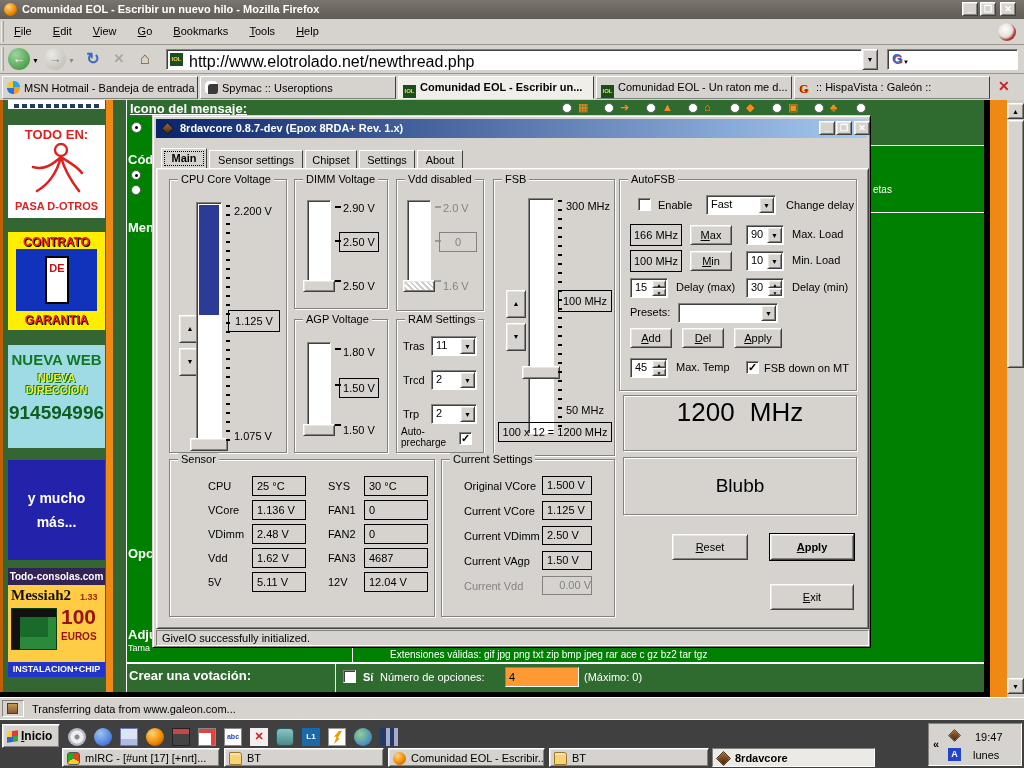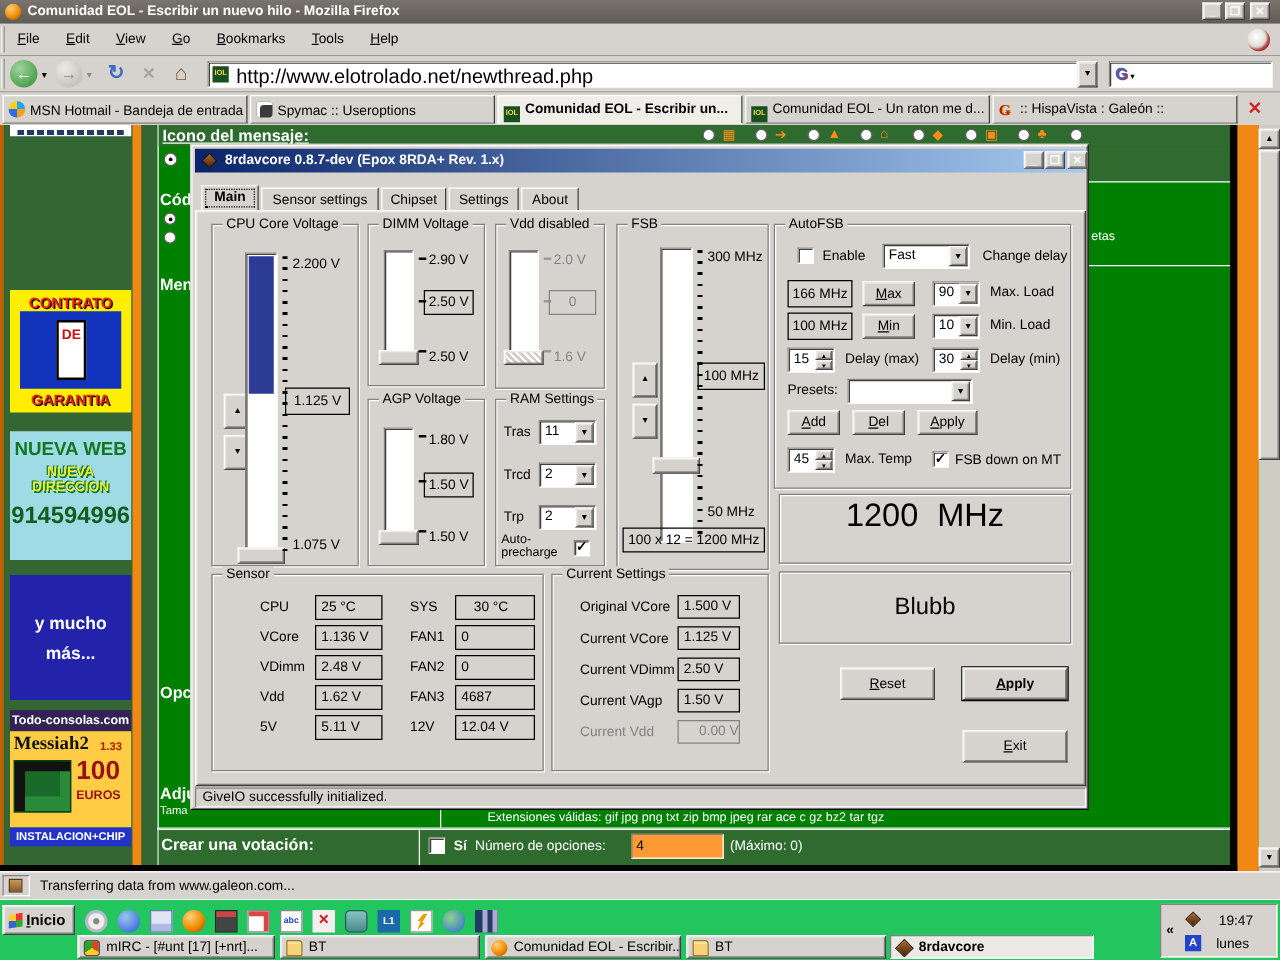--- a/index.html
+++ b/index.html
@@ -173,20 +173,28 @@
 <div class="abs page">
 
   <div class="sidebar">
     <div class="abs" style="left:0;top:0;width:3px;height:592px;background:#c06000;"></div>
     <div class="abs" style="left:106px;top:0;width:7px;height:592px;background:#ef8913;"></div>
 
     <div class="ad" style="top:0;height:9px;background:#fff;">
       <div style="height:4px;margin:4px 6px 0 6px;background:repeating-linear-gradient(90deg,#223a66 0 5px,#fff 5px 8px);"></div>
     </div>
 
+    <div class="ad" style="top:25px;height:93px;background:#fff;color:#dd2222;font-weight:bold;">
+      <div style="font-size:13px;padding-top:2px;">TODO EN:</div>
+      <svg width="60" height="56" viewBox="0 0 60 56">
+        <circle cx="34" cy="8" r="6" fill="none" stroke="#dd2222" stroke-width="2.4"></circle>
+        <path d="M34 15 C24 24, 16 28, 6 25 M34 15 C43 21, 50 24, 55 31 M34 15 C30 30, 22 42, 10 49 M34 15 C38 30, 45 40, 52 49" fill="none" stroke="#dd2222" stroke-width="2.6" stroke-linecap="round"></path>
+      </svg>
+      <div style="font-size:11px;">PASA D-OTROS</div>
+    </div>
 
     <div class="ad" style="top:132px;height:98px;background:#ffee00;">
       <div class="abs" style="left:8px;top:17px;width:81px;height:62px;background:#1133bb;"></div>
       <div class="abs" style="left:37px;top:24px;width:24px;height:48px;background:#fff;border:2px solid #000000;color:#cc1111;font-weight:bold;">
         <div style="margin-top:4px;">DE</div>
       </div>
       <div class="abs nw" style="left:0;width:97px;top:3px;font-size:12px;font-weight:bold;color:#ee2222;text-shadow:1px 1px 0 #000;">CONTRATO</div>
       <div class="abs nw" style="left:0;width:97px;top:81px;font-size:12px;font-weight:bold;color:#ee2222;text-shadow:1px 1px 0 #000;">GARANTIA</div>
     </div>
 
@@ -457,21 +465,21 @@
 
   <div class="btn out" style="left:519px;top:418px;width:76px;height:26px;padding-top:6px;">Reset</div>
   <div class="btn out defbtn" style="left:617px;top:418px;width:84px;height:26px;padding-top:6px;">Apply</div>
   <div class="btn out" style="left:617px;top:468px;width:84px;height:26px;padding-top:6px;">Exit</div>
 
   <div class="abs grp" style="left:16px;top:343px;width:266px;height:158px;">
     <span class="glab">Sensor</span>
     <span class="lbl" style="left:38px;top:20px;">CPU</span>
     <div class="bbox" style="left:82px;top:16px;width:54px;height:20px;line-height:18px;text-align:left;padding-left:4px;">25 °C</div>
     <span class="lbl" style="left:158px;top:20px;">SYS</span>
-    <div class="bbox" style="left:194px;top:16px;width:64px;height:20px;line-height:18px;text-align:left;padding-left:14px;">30 °C</div>
+    <div class="bbox" style="left:194px;top:16px;width:64px;height:20px;line-height:18px;text-align:left;padding-left:4px;">30 °C</div>
 
     <span class="lbl" style="left:38px;top:44px;">VCore</span>
     <div class="bbox" style="left:82px;top:40px;width:54px;height:20px;line-height:18px;text-align:left;padding-left:4px;">1.136 V</div>
     <span class="lbl" style="left:158px;top:44px;">FAN1</span>
     <div class="bbox" style="left:194px;top:40px;width:64px;height:20px;line-height:18px;text-align:left;padding-left:4px;">0</div>
 
     <span class="lbl" style="left:38px;top:68px;">VDimm</span>
     <div class="bbox" style="left:82px;top:64px;width:54px;height:20px;line-height:18px;text-align:left;padding-left:4px;">2.48 V</div>
     <span class="lbl" style="left:158px;top:68px;">FAN2</span>
     <div class="bbox" style="left:194px;top:64px;width:64px;height:20px;line-height:18px;text-align:left;padding-left:4px;">0</div>
@@ -506,21 +514,21 @@
   </div>
 </div>
 
 <div class="abs" style="left:0;top:697px;width:1024px;height:22px;background:#d6d3ce;border-top:1px solid #fff;">
   <span class="abs inflat" style="left:2px;top:2px;width:22px;height:17px;">
     <span class="abs" style="left:4px;top:2px;width:11px;height:11px;background:linear-gradient(#c49a5a,#8a5a2a);border:1px solid #5a3a12;"></span>
   </span>
   <span class="lbl" style="left:32px;top:5px;">Transferring data from www.galeon.com...</span>
 </div>
 
-<div class="abs" style="left:0;top:719px;width:1024px;height:49px;background:#22c55e;border-top:1px solid #fff;">
+<div class="abs" style="left:0;top:719px;width:1024px;height:49px;background:#404040;border-top:1px solid #fff;">
   <div class="btn out" style="left:2px;top:4px;width:58px;height:24px;font-size:12px;font-weight:bold;padding:4px 0 0 18px;text-align:left;">
     <span class="abs" style="left:4px;top:6px;width:11px;height:11px;background:conic-gradient(#e33 0 25%,#3a3 0 50%,#36c 0 75%,#fc3 0);transform:skewY(-8deg);"></span>
     <span>Inicio</span>
   </div>
 
   <span class="qlicon" style="left:68px;border-radius:50%;background:radial-gradient(circle,#888 0 2px,#eee 3px 6px,#b8b8c8 7px 9px);"></span>
   <span class="qlicon" style="left:94px;border-radius:50%;background:radial-gradient(circle at 35% 30%,#9ac4f0,#2a5ad4);"></span>
   <span class="qlicon" style="left:120px;background:#dde4f4;border:1px solid #6a7ab4;box-shadow:inset 0 -6px 0 #aebce4;"></span>
   <span class="qlicon ffcirc" style="left:146px;"></span>
   <span class="qlicon" style="left:172px;background:linear-gradient(#c44 30%,#444 30%);border:1px solid #222;"></span>

